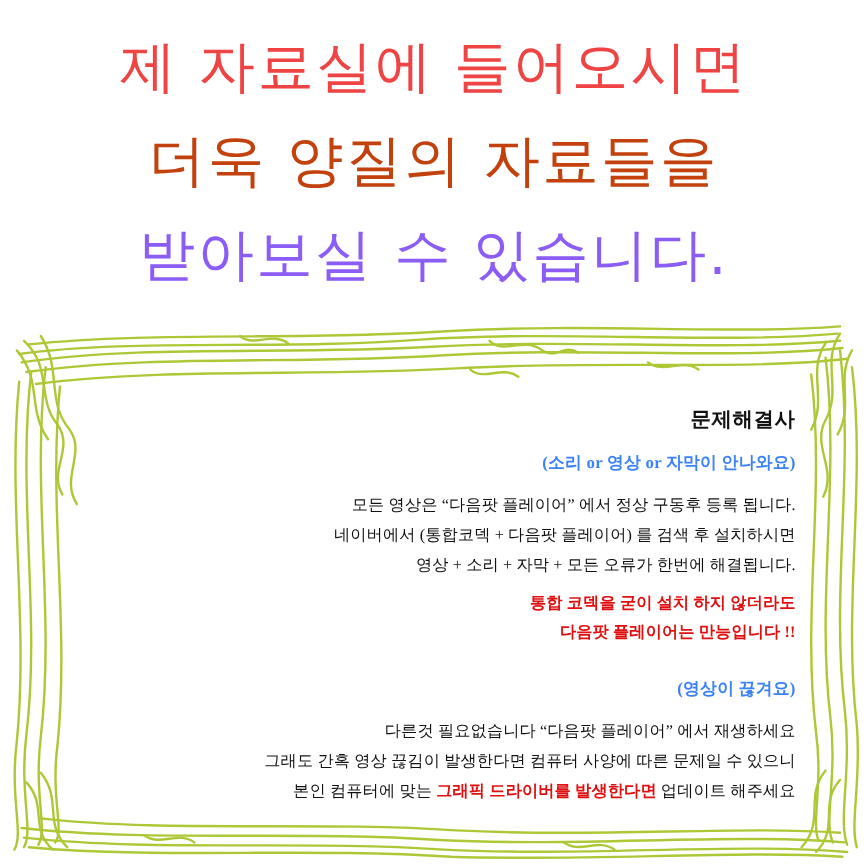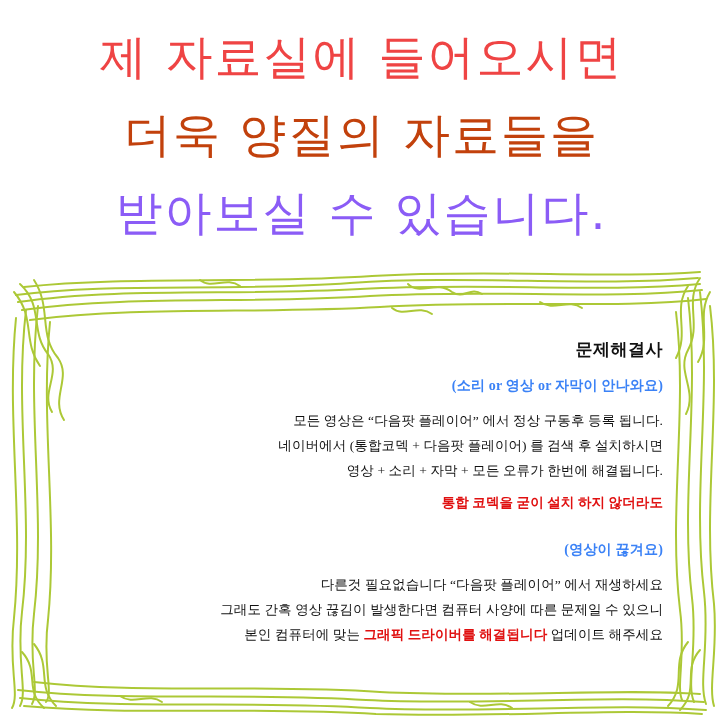--- a/index.html
+++ b/index.html
@@ -160,22 +160,23 @@
 
     <div class="b-sub">(소리 or 영상 or 자막이 안나와요)</div>
 
     <div class="b-line">모든 영상은 “다음팟 플레이어” 에서 정상 구동후 등록 됩니다.</div>
     <div class="b-line">네이버에서 (통합코덱 + 다음팟 플레이어) 를 검색 후 설치하시면</div>
     <div class="b-line">영상 + 소리 + 자막 + 모든 오류가 한번에 해결됩니다.</div>
 
     <div class="spacer-sm"></div>
 
     <div class="b-warn">통합 코덱을 굳이 설치 하지 않더라도</div>
+    <div class="b-warn">다음팟 플레이어는 만능입니다 !!</div>
 
     <div class="spacer-lg"></div>
 
     <div class="b-sub"><span>(영상이 </span><span class="hl-red">끊겨요</span><span>)</span></div>
 
     <div class="b-line">다른것 필요없습니다  “다음팟 플레이어” 에서 재생하세요</div>
     <div class="b-line">그래도 간혹 영상 끊김이 발생한다면 컴퓨터 사양에 따른 문제일 수 있으니</div>
-    <div class="b-line"><span>본인 컴퓨터에 맞는 </span><span class="hl-red">그래픽 드라이버를 해결됩니다</span><span> 업데이트 해주세요</span></div>
+    <div class="b-line"><span>본인 컴퓨터에 맞는 </span><span class="hl-red">그래픽 드라이버를 발생한다면</span><span> 업데이트 해주세요</span></div>
   </div>
 </div>
 
 </body></html>

